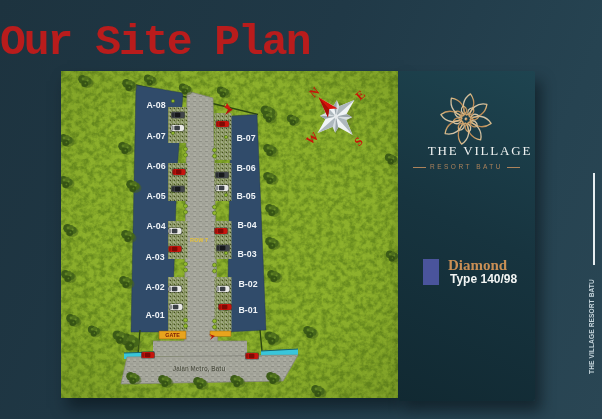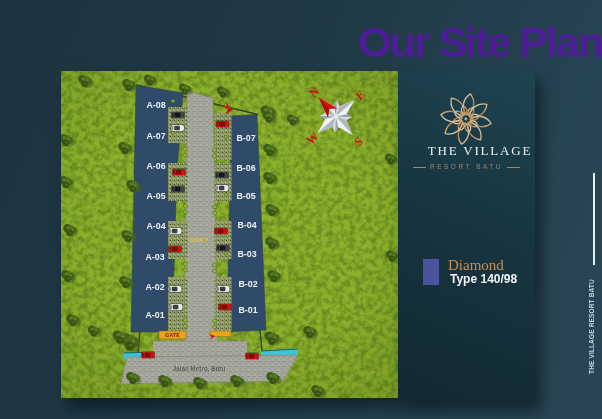--- a/index.html
+++ b/index.html
@@ -1,18 +1,18 @@
 <!DOCTYPE html>
 <html><head><meta charset="utf-8"><style>
 html,body{margin:0;padding:0;}
 body{width:602px;height:419px;overflow:hidden;position:relative;background:linear-gradient(112deg,#1d333f 0%,#203947 45%,#264351 80%,#2a4654 100%);font-family:"Liberation Sans",sans-serif;}
 .abs{position:absolute;}
 </style></head><body>
 
-<div class="abs" style="left:0;top:18px;width:602px;text-align:right;font-family:Liberation Sans, sans-serif;font-weight:bold;font-size:43px;color:#4c1d95;letter-spacing:-2px;">Our Site Plan</div>
+<div class="abs" style="left:0;top:18px;width:602px;text-align:left;font-family:Liberation Mono, monospace;font-weight:bold;font-size:43px;color:#b91c1c;letter-spacing:-2px;">Our Site Plan</div>
 
 <svg class="abs" style="left:61px;top:71px;box-shadow:6px 10px 14px rgba(5,15,20,0.55);" width="337" height="327" viewBox="0 0 337 327">
 <defs>
 <filter id="gn" x="0%" y="0%" width="100%" height="100%" color-interpolation-filters="sRGB">
         <feTurbulence type="fractalNoise" baseFrequency="0.18" numOctaves="3" seed="11" result="n"></feTurbulence>
         <feColorMatrix in="n" type="matrix" values="0 0 0 0 0.38  0 0 0 0 0.52  0 0 0 0 0.11  2.8 0 0 0 -1.0"></feColorMatrix>
       </filter>
 <filter id="gn2" x="0%" y="0%" width="100%" height="100%" color-interpolation-filters="sRGB">
         <feTurbulence type="fractalNoise" baseFrequency="0.5" numOctaves="2" seed="4" result="n"></feTurbulence>
         <feColorMatrix in="n" type="matrix" values="0 0 0 0 0.62  0 0 0 0 0.74  0 0 0 0 0.20  2.2 0 0 0 -0.9"></feColorMatrix>
@@ -793,21 +793,21 @@
 <circle cx="0" cy="0" r="0.8"></circle>
 </g>
     </svg>
 
 <div style="position:absolute;left:0;top:72px;width:164px;text-align:center;font-family:'Liberation Serif',serif;color:#f0f3f2;font-size:13px;letter-spacing:1.8px;">THE VILLAGE</div>
 
 <div style="position:absolute;left:0;top:92px;width:137px;text-align:center;color:#ad835b;font-size:6.5px;letter-spacing:2.5px;font-family:'Liberation Sans',sans-serif;"><span style="display:inline-block;width:13px;height:1px;background:#ad835b;vertical-align:middle;margin-right:4px;"></span>RESORT BATU<span style="display:inline-block;width:13px;height:1px;background:#ad835b;vertical-align:middle;margin-left:4px;"></span></div>
 
 <div style="position:absolute;left:25px;top:188px;width:16px;height:26px;background:#4a549c;"></div>
 
-<div style="position:absolute;left:50px;top:186px;font-family:'Liberation Serif',serif;font-weight:normal;font-size:15px;color:#c98f55;">Diamond</div>
+<div style="position:absolute;left:50px;top:186px;font-family:'Liberation Serif',serif;font-weight:bold;font-size:15px;color:#c98f55;">Diamond</div>
 
 <div style="position:absolute;left:52px;top:201px;font-weight:bold;font-size:12px;color:#f2f5f4;">Type 140/98</div>
 </div>
 
 <div class="abs" style="left:593.4px;top:173px;width:1.7px;height:92px;background:#e6edf0;"></div>
 
 <div class="abs" style="left:587.5px;top:373.5px;width:0;height:0;">
     <div style="transform:rotate(-90deg);transform-origin:0 0;white-space:nowrap;font-size:6.6px;font-weight:bold;letter-spacing:0.1px;color:#c5d4db;">THE VILLAGE RESORT BATU</div>
   </div>
 </body></html>

